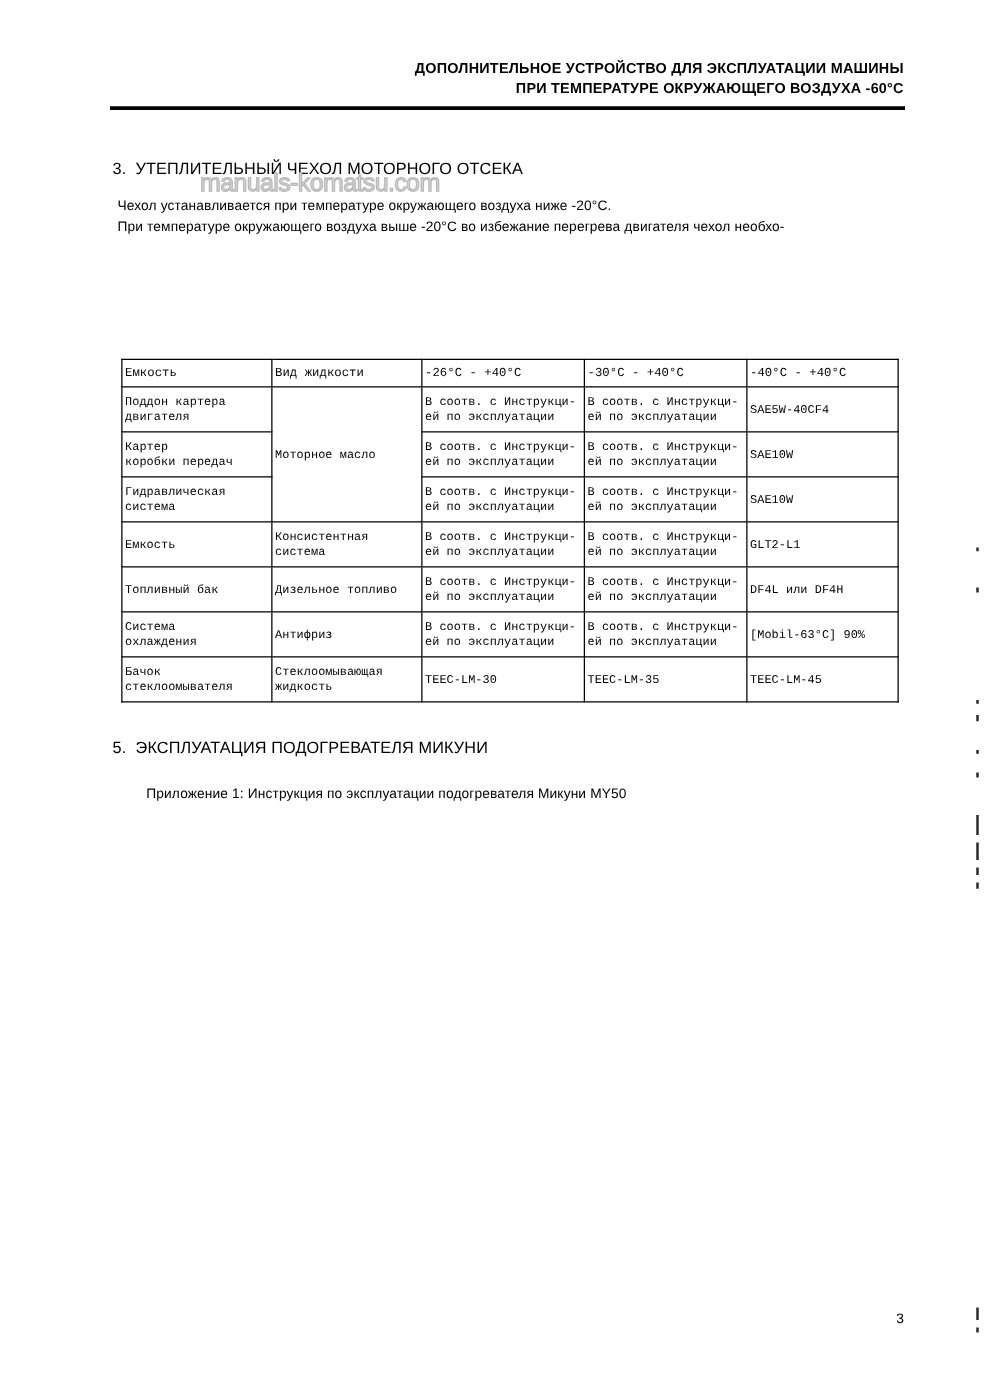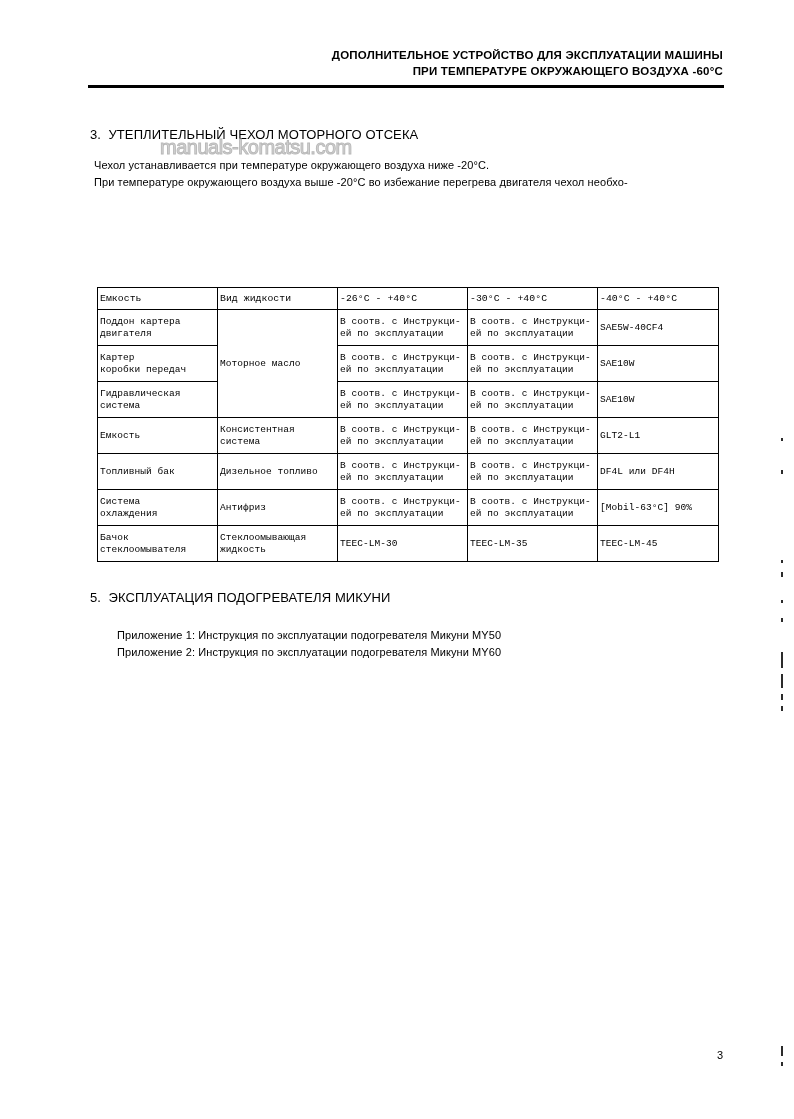--- a/index.html
+++ b/index.html
@@ -247,21 +247,20 @@
           <td class="cell-two-line">ТЕЕС-LM-30</td>
           <td class="cell-two-line">ТЕЕС-LM-35</td>
           <td class="cell-two-line">ТЕЕС-LM-45</td>
         </tr>
       </tbody>
   </table>
 
   <div class="section-title" id="sec5-title">5.  ЭКСПЛУАТАЦИЯ ПОДОГРЕВАТЕЛЯ МИКУНИ</div>
   <div class="body-text" id="sec5-body">
     <div>Приложение 1: Инструкция по эксплуатации подогревателя Микуни MY50</div>
-    <div>Приложение 2: Инструкция по эксплуатации подогревателя Микуни MY60</div>
   </div>
 
   <div class="page-number">3</div>
 
   <div class="scan-marks">
     <i style="top:438px;height:3px;"></i>
     <i style="top:470px;height:4px;"></i>
     <i style="top:560px;height:3px;"></i>
     <i style="top:572px;height:5px;"></i>
     <i style="top:600px;height:3px;"></i>

